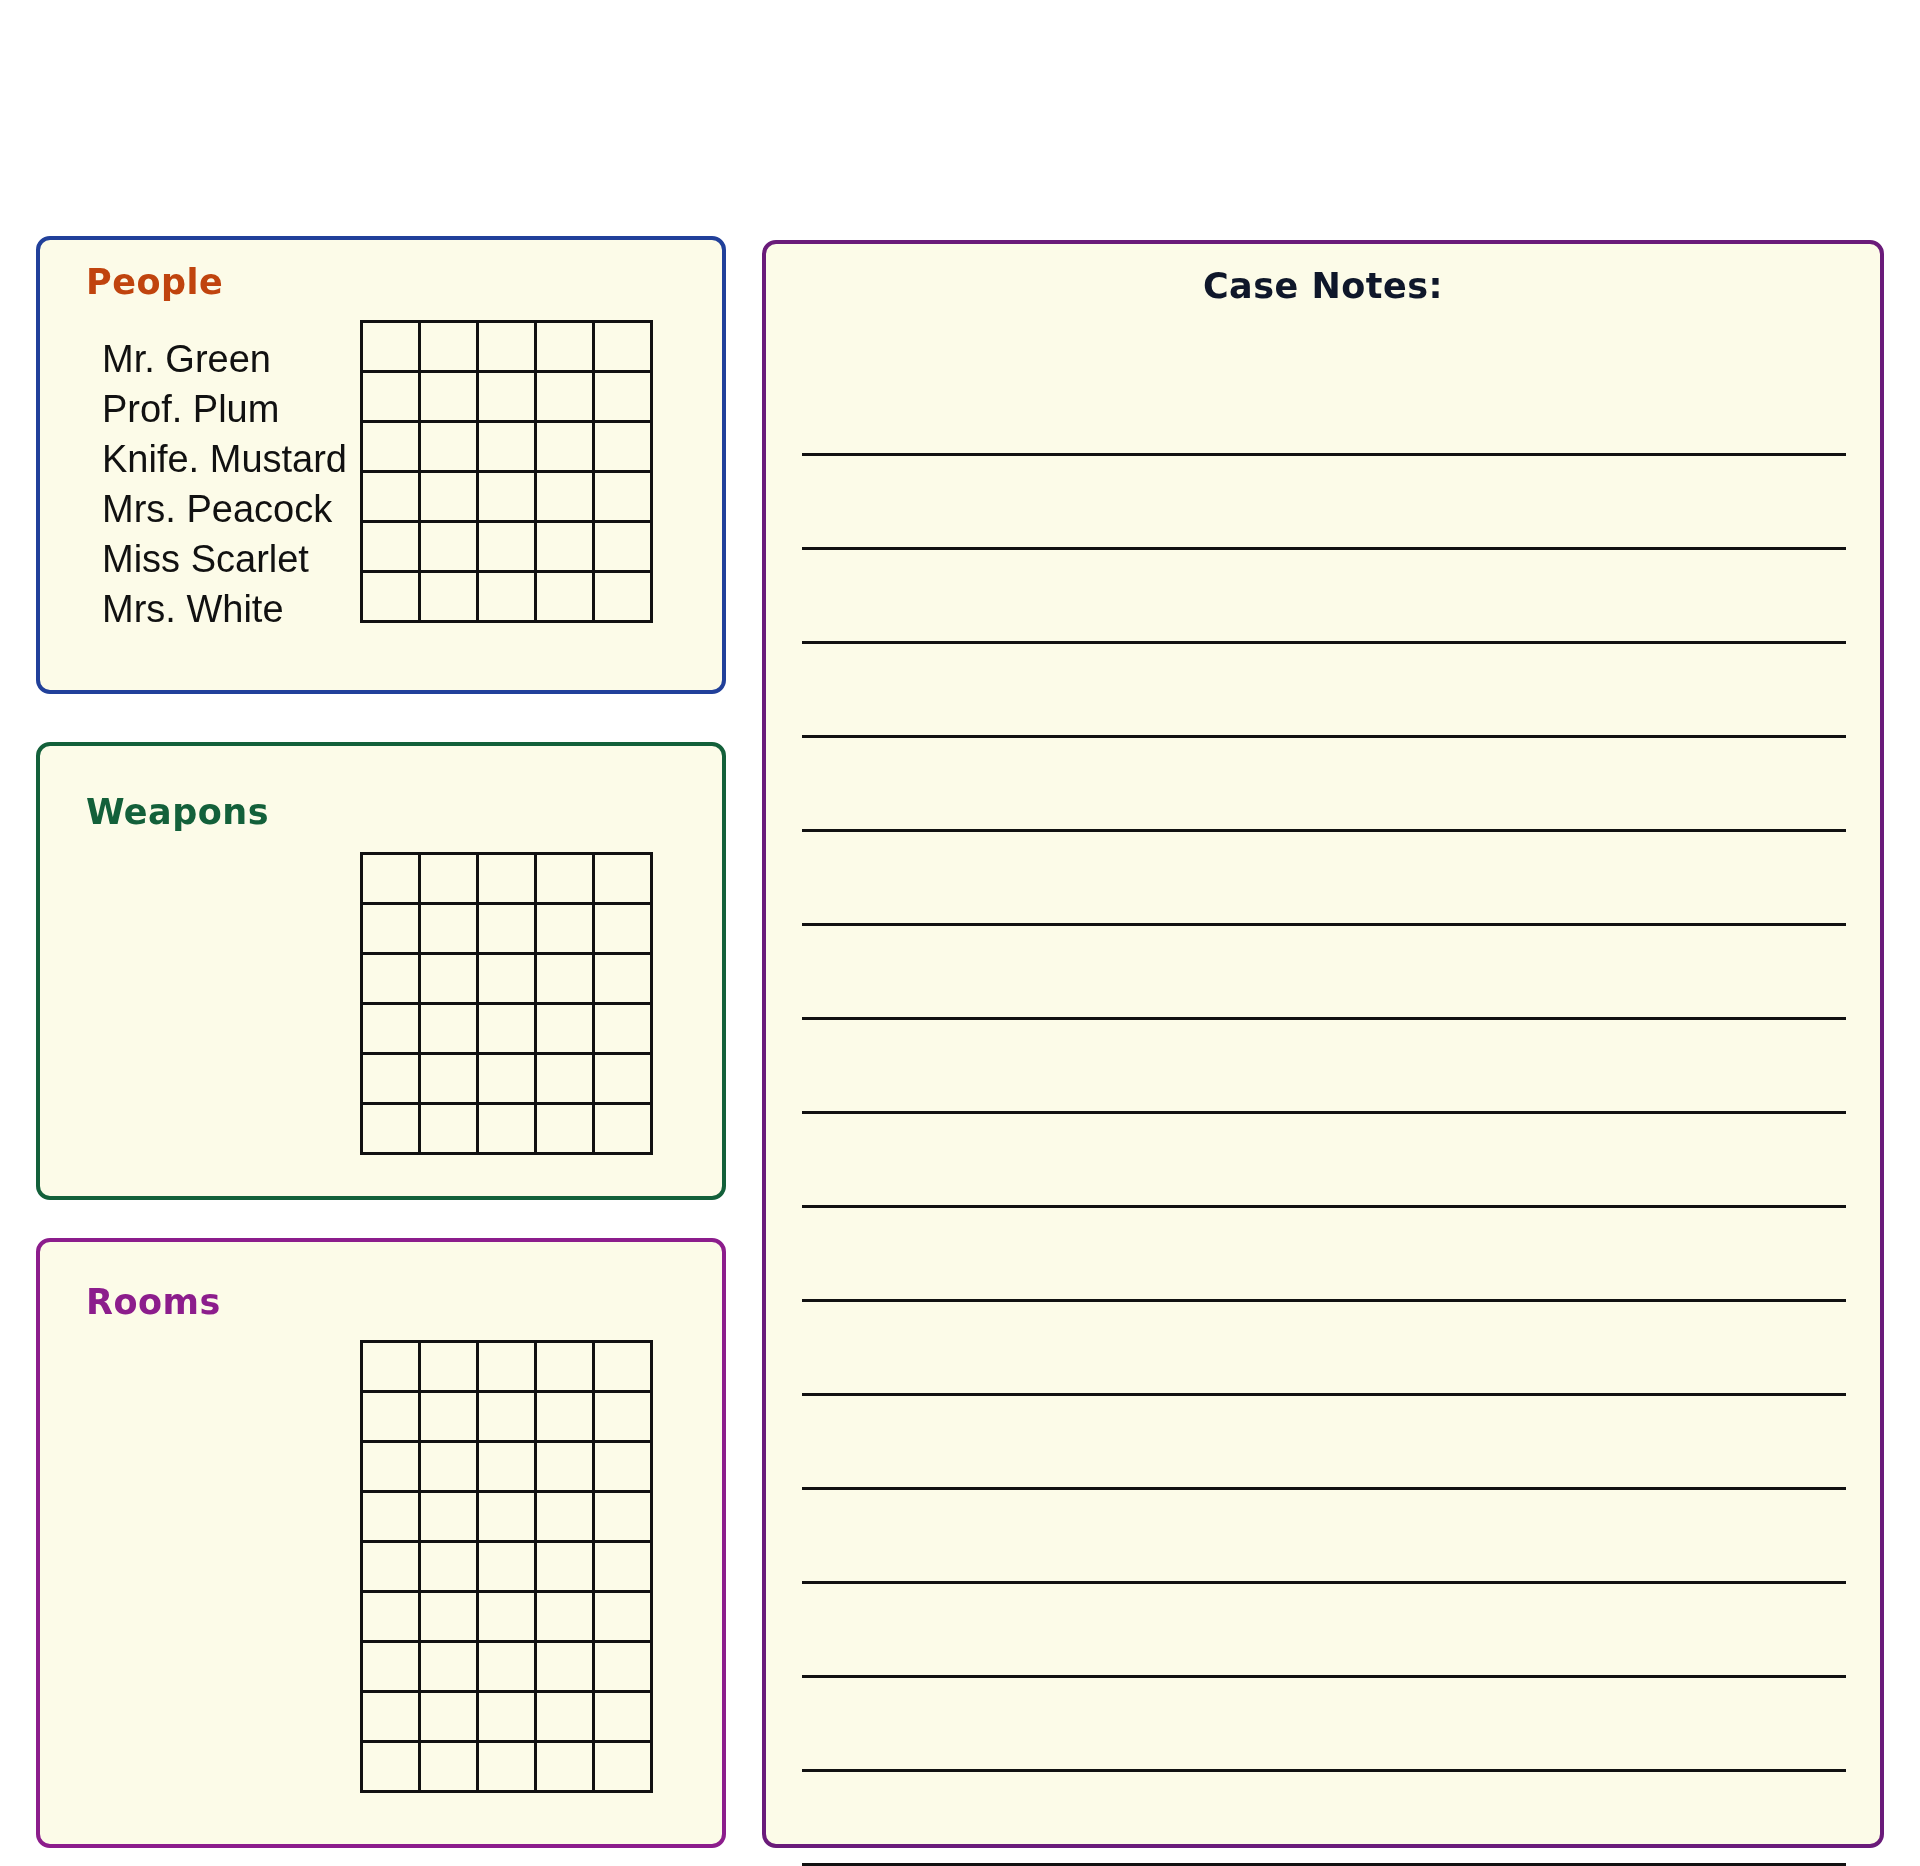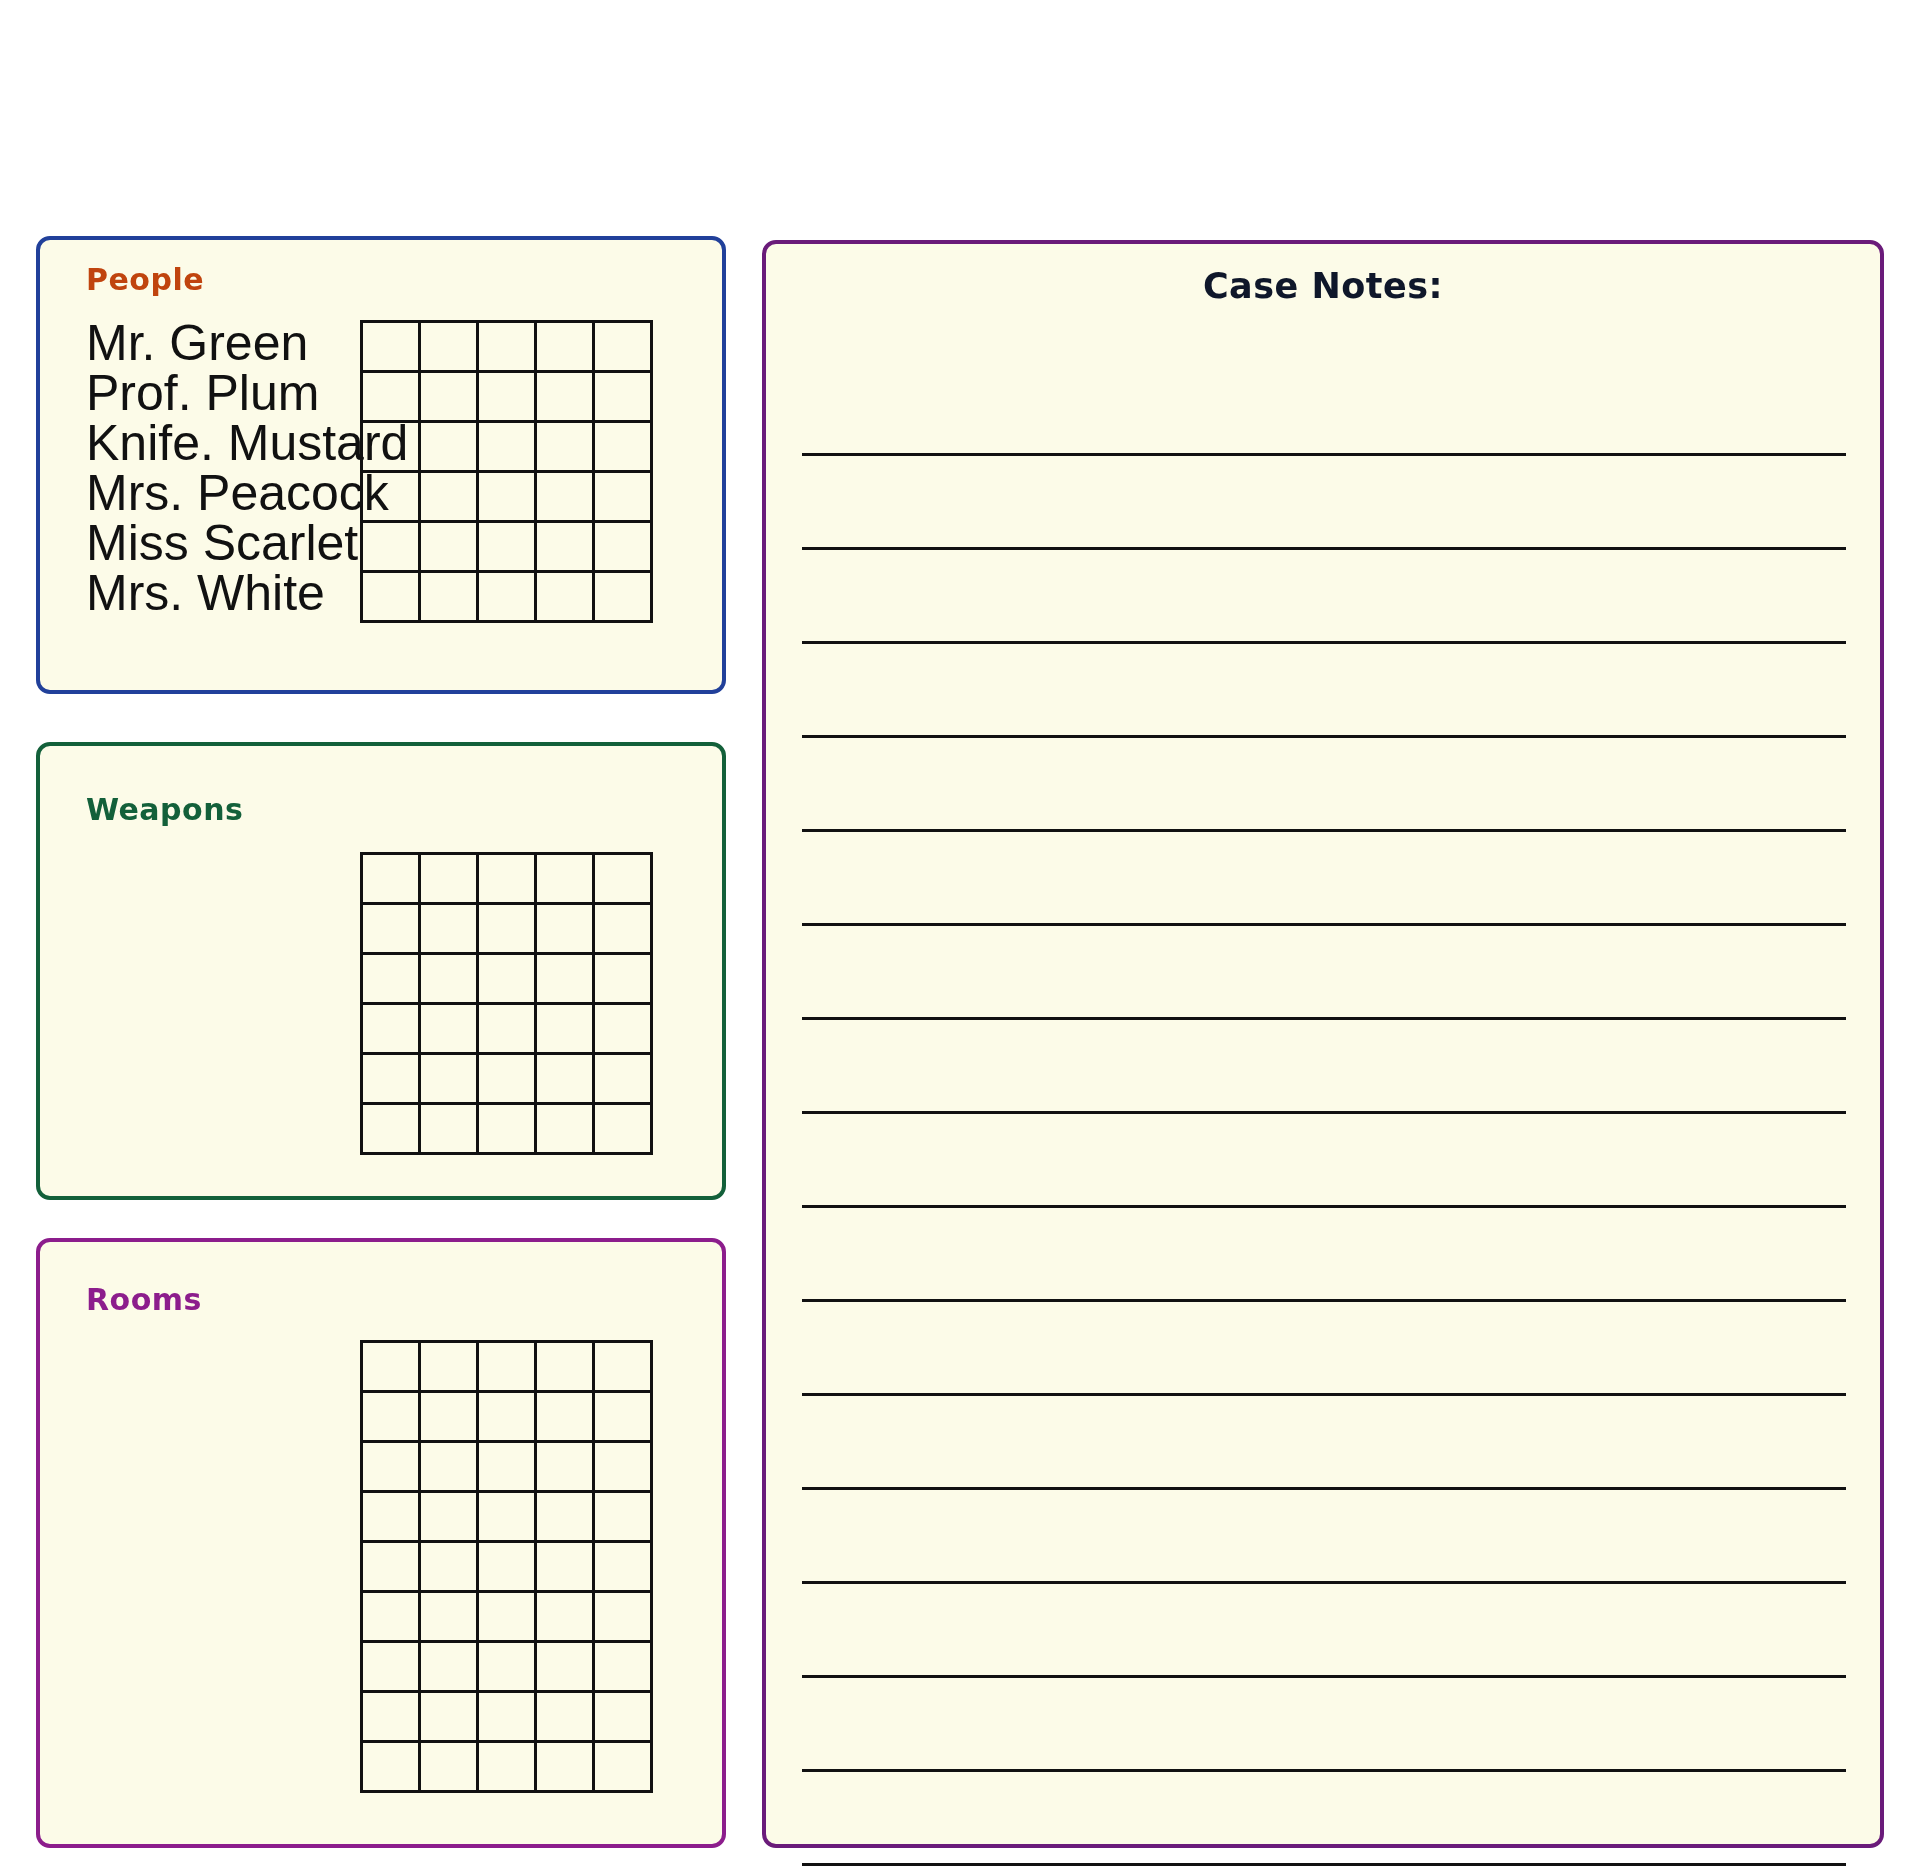--- a/index.html
+++ b/index.html
@@ -67,21 +67,21 @@
   .panel-notes {
     left: 762px;
     top: 240px;
     width: 1122px;
     height: 1608px;
     border: 4px solid #6a1b7a;
   }
   .panel-heading {
     font-family: "DejaVu Sans", sans-serif;
     font-weight: bold;
-    font-size: 30px;
+    font-size: 35px;
     letter-spacing: 0.5px;
     position: absolute;
   }
   .heading-people {
     left: 46px;
     top: 22px;
     color: #c0440e;
   }
   .heading-weapons {
     left: 46px;
@@ -89,24 +89,24 @@
     color: #13603a;
   }
   .heading-rooms {
     left: 46px;
     top: 40px;
     color: #8c1d8c;
   }
   .item-list {
     position: absolute;
     list-style: none;
-    margin: 0;
+    margin: 16px;
     padding: 0;
     font-family: "Liberation Sans", sans-serif;
-    font-size: 50px;
+    font-size: 38px;
     color: #111111;
   }
   .item-list li {
     height: 50px;
     line-height: 50px;
     white-space: nowrap;
   }
   .list-people { left: 46px; top: 78px; }
   .list-weapons { left: 46px; top: 104px; }
   .list-rooms { left: 46px; top: 96px; }

